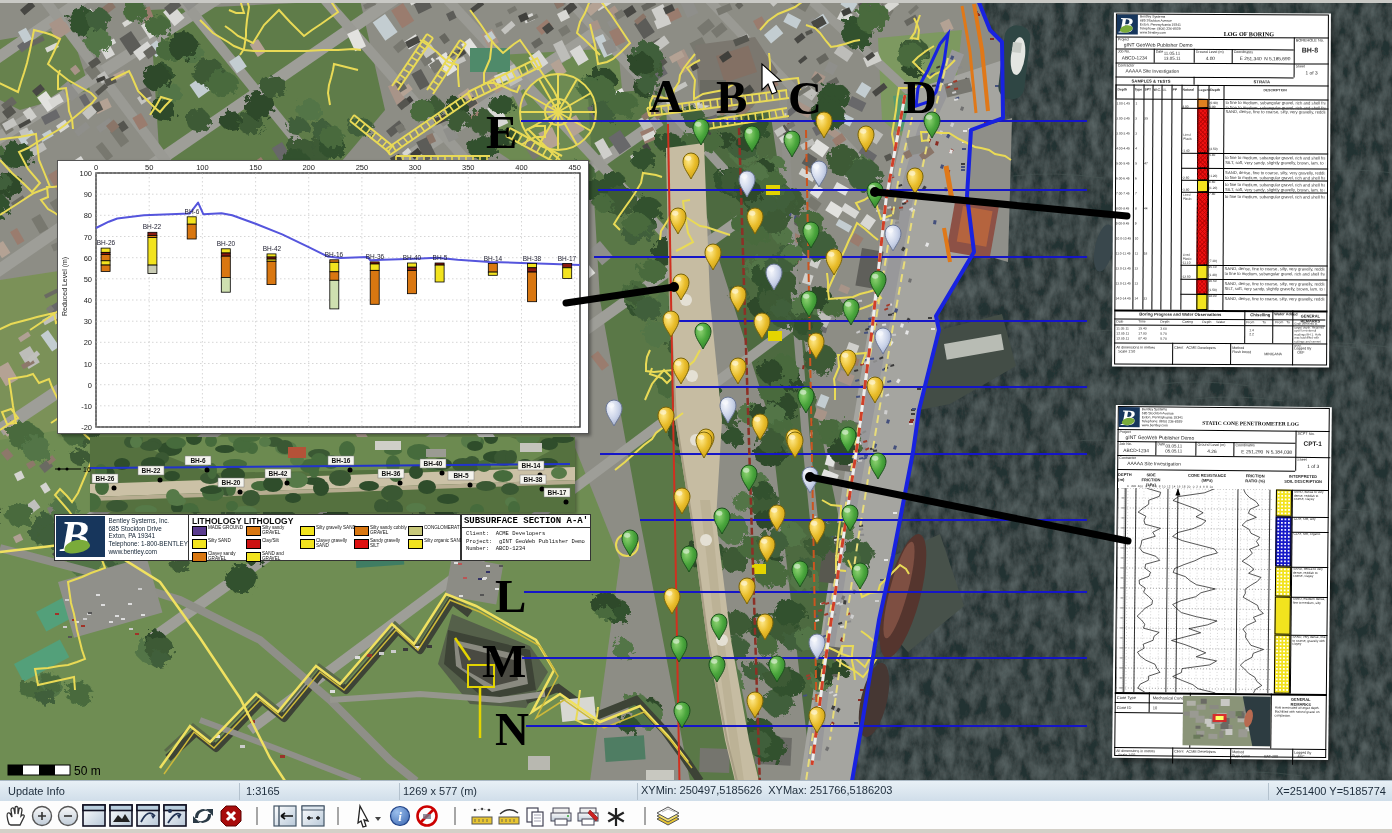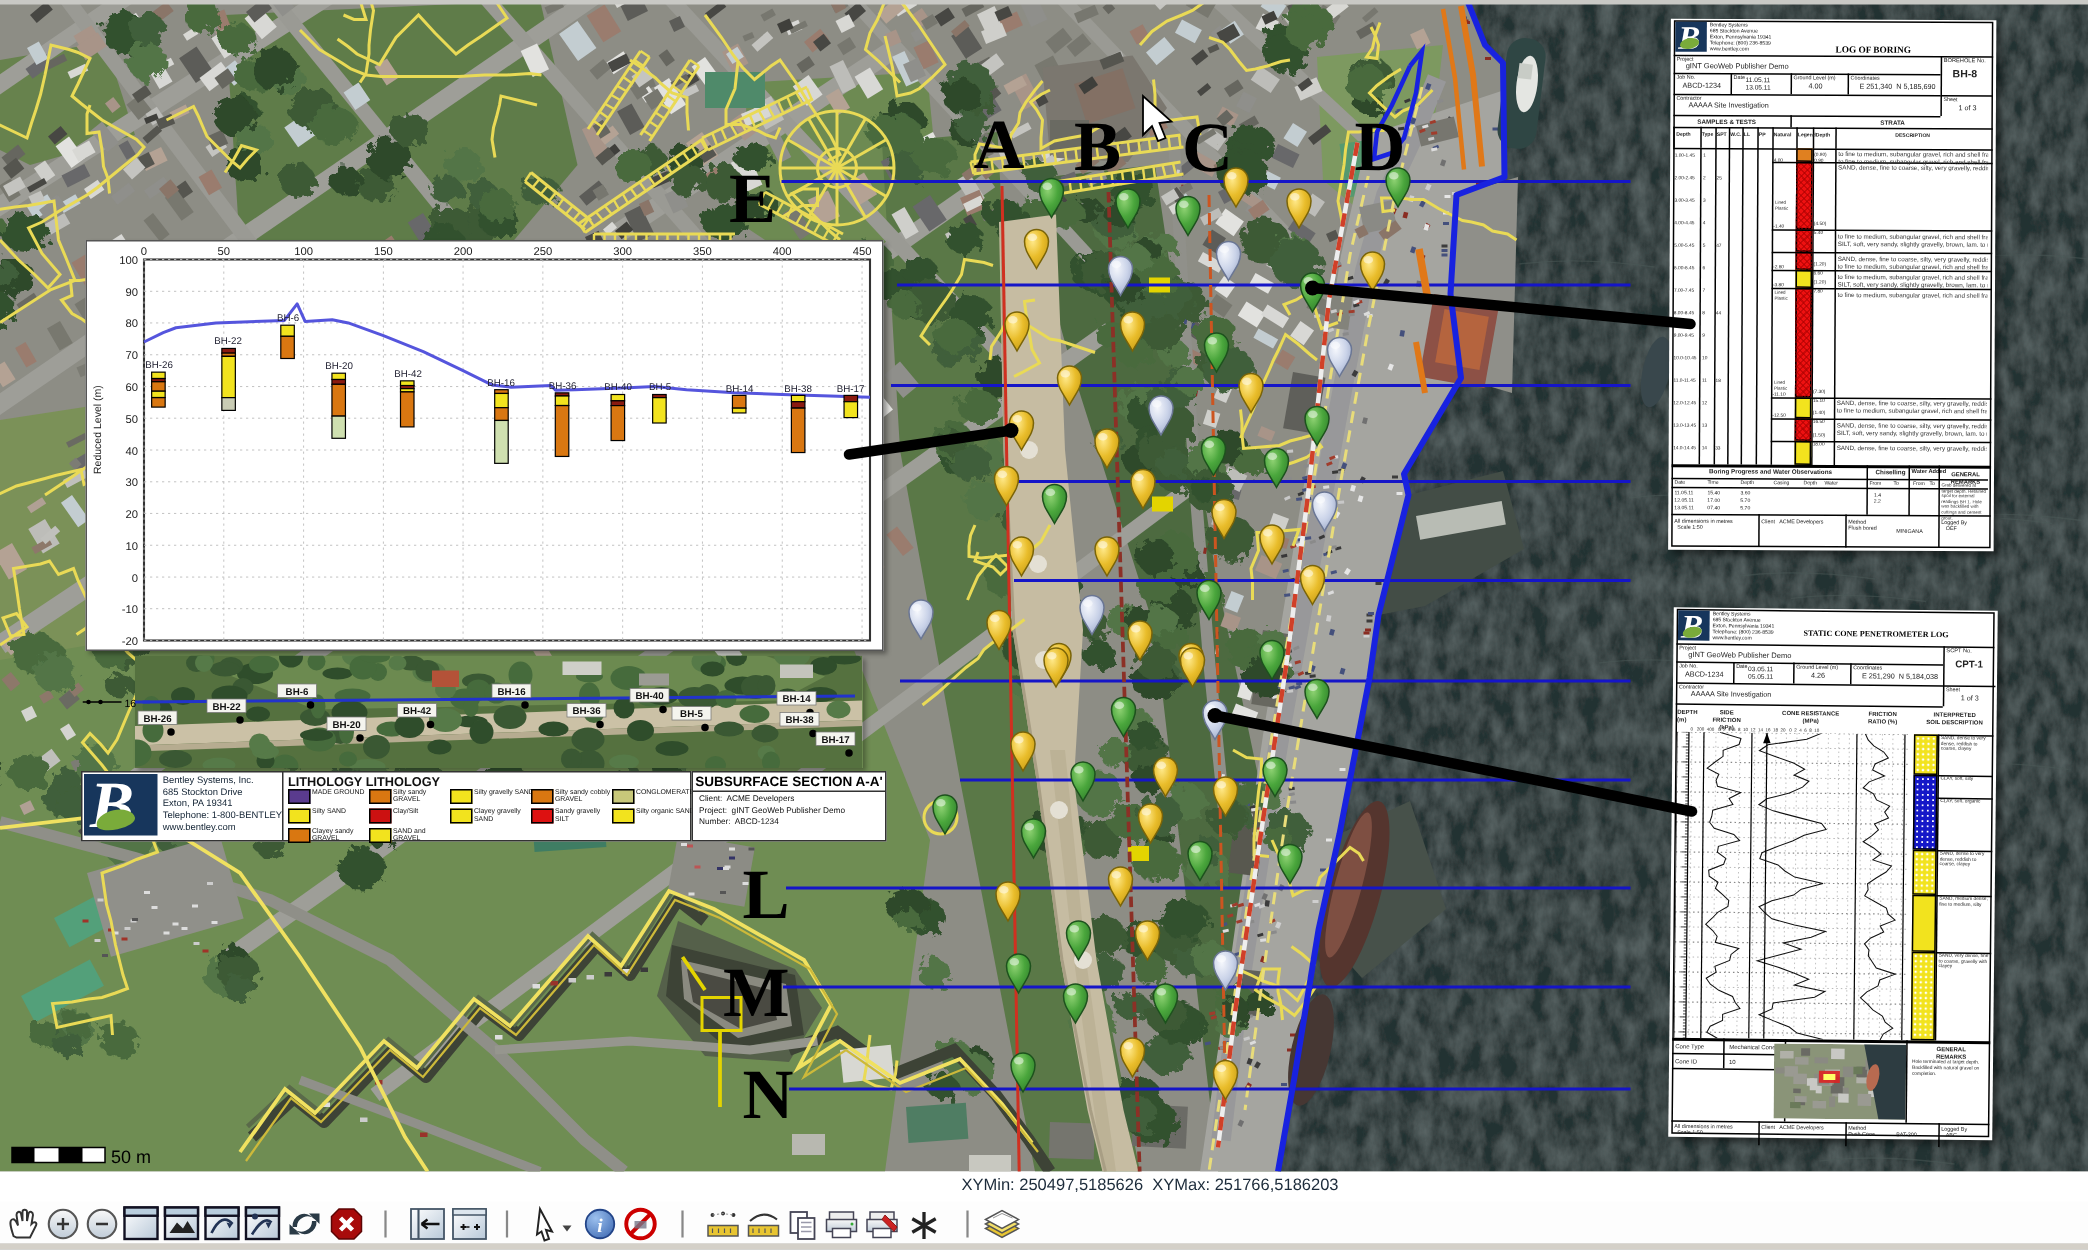--- a/index.html
+++ b/index.html
@@ -1994,21 +1994,21 @@
       <div style="position:absolute;left:127px;top:24px;width:40px;font-size:4.6px;line-height:4.8px;color:#111">Clayey gravelly SAND</div>
       <div style="position:absolute;left:165px;top:24px;width:13px;height:8px;background:#dd1111;border:1px solid #000"></div>
       <div style="position:absolute;left:181px;top:24px;width:40px;font-size:4.6px;line-height:4.8px;color:#111">Sandy gravelly SILT</div>
       <div style="position:absolute;left:219px;top:24px;width:13px;height:8px;background:#f2e31e;border:1px solid #000"></div>
       <div style="position:absolute;left:235px;top:24px;width:40px;font-size:4.6px;line-height:4.8px;color:#111">Silty organic SAND</div>
 <div style="position:absolute;left:3px;top:37px;width:13px;height:8px;background:#d97711;border:1px solid #000"></div>
       <div style="position:absolute;left:19px;top:37px;width:40px;font-size:4.6px;line-height:4.8px;color:#111">Clayey sandy GRAVEL</div>
       <div style="position:absolute;left:57px;top:37px;width:13px;height:8px;background:#f2e31e;border:1px solid #000"></div>
       <div style="position:absolute;left:73px;top:37px;width:40px;font-size:4.6px;line-height:4.8px;color:#111">SAND and GRAVEL</div>
 </div>
-<div style="position:absolute;left:461px;top:514px;width:128px;height:45px;background:#fff;border:1px solid #333;font-family:Liberation Sans, sans-serif">
+<div style="position:absolute;left:461px;top:514px;width:128px;height:45px;background:#fff;border:1px solid #333;font-family:Liberation Mono, monospace">
 <div style="font-size:9px;font-weight:bold;text-align:center;border-bottom:1px solid #333;padding:1px 0">SUBSURFACE SECTION A-A'</div>
 <div style="font-size:5.5px;padding:2px 0 0 4px;line-height:7.5px;color:#111">Client:&nbsp; ACME Developers<br>Project:&nbsp; gINT GeoWeb Publisher Demo<br>Number:&nbsp; ABCD-1234</div>
 </div>
 
 <div style="position:absolute;left:1113px;top:13px;width:217px;height:354px;background:#fff;transform:rotate(0.3deg);box-shadow:3px 3px 5px rgba(0,0,0,0.45);font-family:Liberation Sans,sans-serif;color:#222">
 <div style="position:absolute;left:2px;top:1px;right:2px;bottom:2px;border:1px solid #000"></div>
 <div style="position:absolute;left:3px;top:2px;width:21px;height:20px;background:#17365c;overflow:hidden">
 <div style="position:absolute;left:2px;top:-2px;font-family:Liberation Serif,serif;font-style:italic;font-weight:bold;font-size:22px;color:#fff">B</div>
 <div style="position:absolute;left:3px;top:11px;width:13px;height:7px;background:#7aab3a;border-radius:50%;transform:rotate(-12deg)"></div>
       </div>
@@ -2504,20 +2504,31 @@
 </div>
 
 <svg style="position:absolute;left:0;top:0;pointer-events:none" width="1392" height="781" xmlns="http://www.w3.org/2000/svg">
 <line x1="566" y1="303" x2="674" y2="287" stroke="#000" stroke-width="7" stroke-linecap="round"></line>
 <circle cx="674" cy="287" r="5" fill="#000"></circle>
 <line x1="875" y1="192" x2="1127" y2="216" stroke="#000" stroke-width="7" stroke-linecap="round"></line>
 <circle cx="875" cy="192" r="5" fill="#000"></circle>
 <line x1="810" y1="477" x2="1128" y2="541" stroke="#000" stroke-width="7" stroke-linecap="round"></line>
 <circle cx="810" cy="477" r="5" fill="#000"></circle>
 </svg>
+<div style="position:absolute;left:0;top:780px;width:1392px;height:21px;background:linear-gradient(#e8f0f6,#cfdde9);border-top:1px solid #aab8c4;font-family:Liberation Sans,sans-serif;font-size:11px;color:#1c2b3a">
+<div style="position:absolute;left:8px;top:4px">Update Info</div>
+<div style="position:absolute;left:246px;top:4px">1:3165</div>
+<div style="position:absolute;left:403px;top:4px">1269 x 577 (m)</div>
+
+<div style="position:absolute;left:1276px;top:4px">X=251400 Y=5185774</div>
+<div style="position:absolute;left:239px;top:2px;width:1px;height:17px;background:#b4c2ce"></div>
+<div style="position:absolute;left:399px;top:2px;width:1px;height:17px;background:#b4c2ce"></div>
+<div style="position:absolute;left:637px;top:2px;width:1px;height:17px;background:#b4c2ce"></div>
+<div style="position:absolute;left:1268px;top:2px;width:1px;height:17px;background:#b4c2ce"></div>
+</div>
 <div style="position:absolute;left:641px;top:784px;font-family:Liberation Sans,sans-serif;font-size:11px;color:#1c2b3a">XYMin: 250497,5185626&nbsp; XYMax: 251766,5186203</div>
 <div style="position:absolute;left:0;top:801px;width:1392px;height:28px;background:#fdfdfd;border-bottom:1px solid #c8c8c8"></div>
 <div style="position:absolute;left:0;top:829px;width:1392px;height:4px;background:#d4d0c8"></div>
 <svg style="position:absolute;left:0;top:802px" width="1392" height="28" xmlns="http://www.w3.org/2000/svg">
       <defs>
         <linearGradient id="bg1" x1="0" y1="0" x2="1" y2="1">
           <stop offset="0" stop-color="#ffffff"></stop>
           <stop offset="1" stop-color="#b8c8d8"></stop>
         </linearGradient>
         <linearGradient id="bg2" x1="0" y1="0" x2="0" y2="1">

